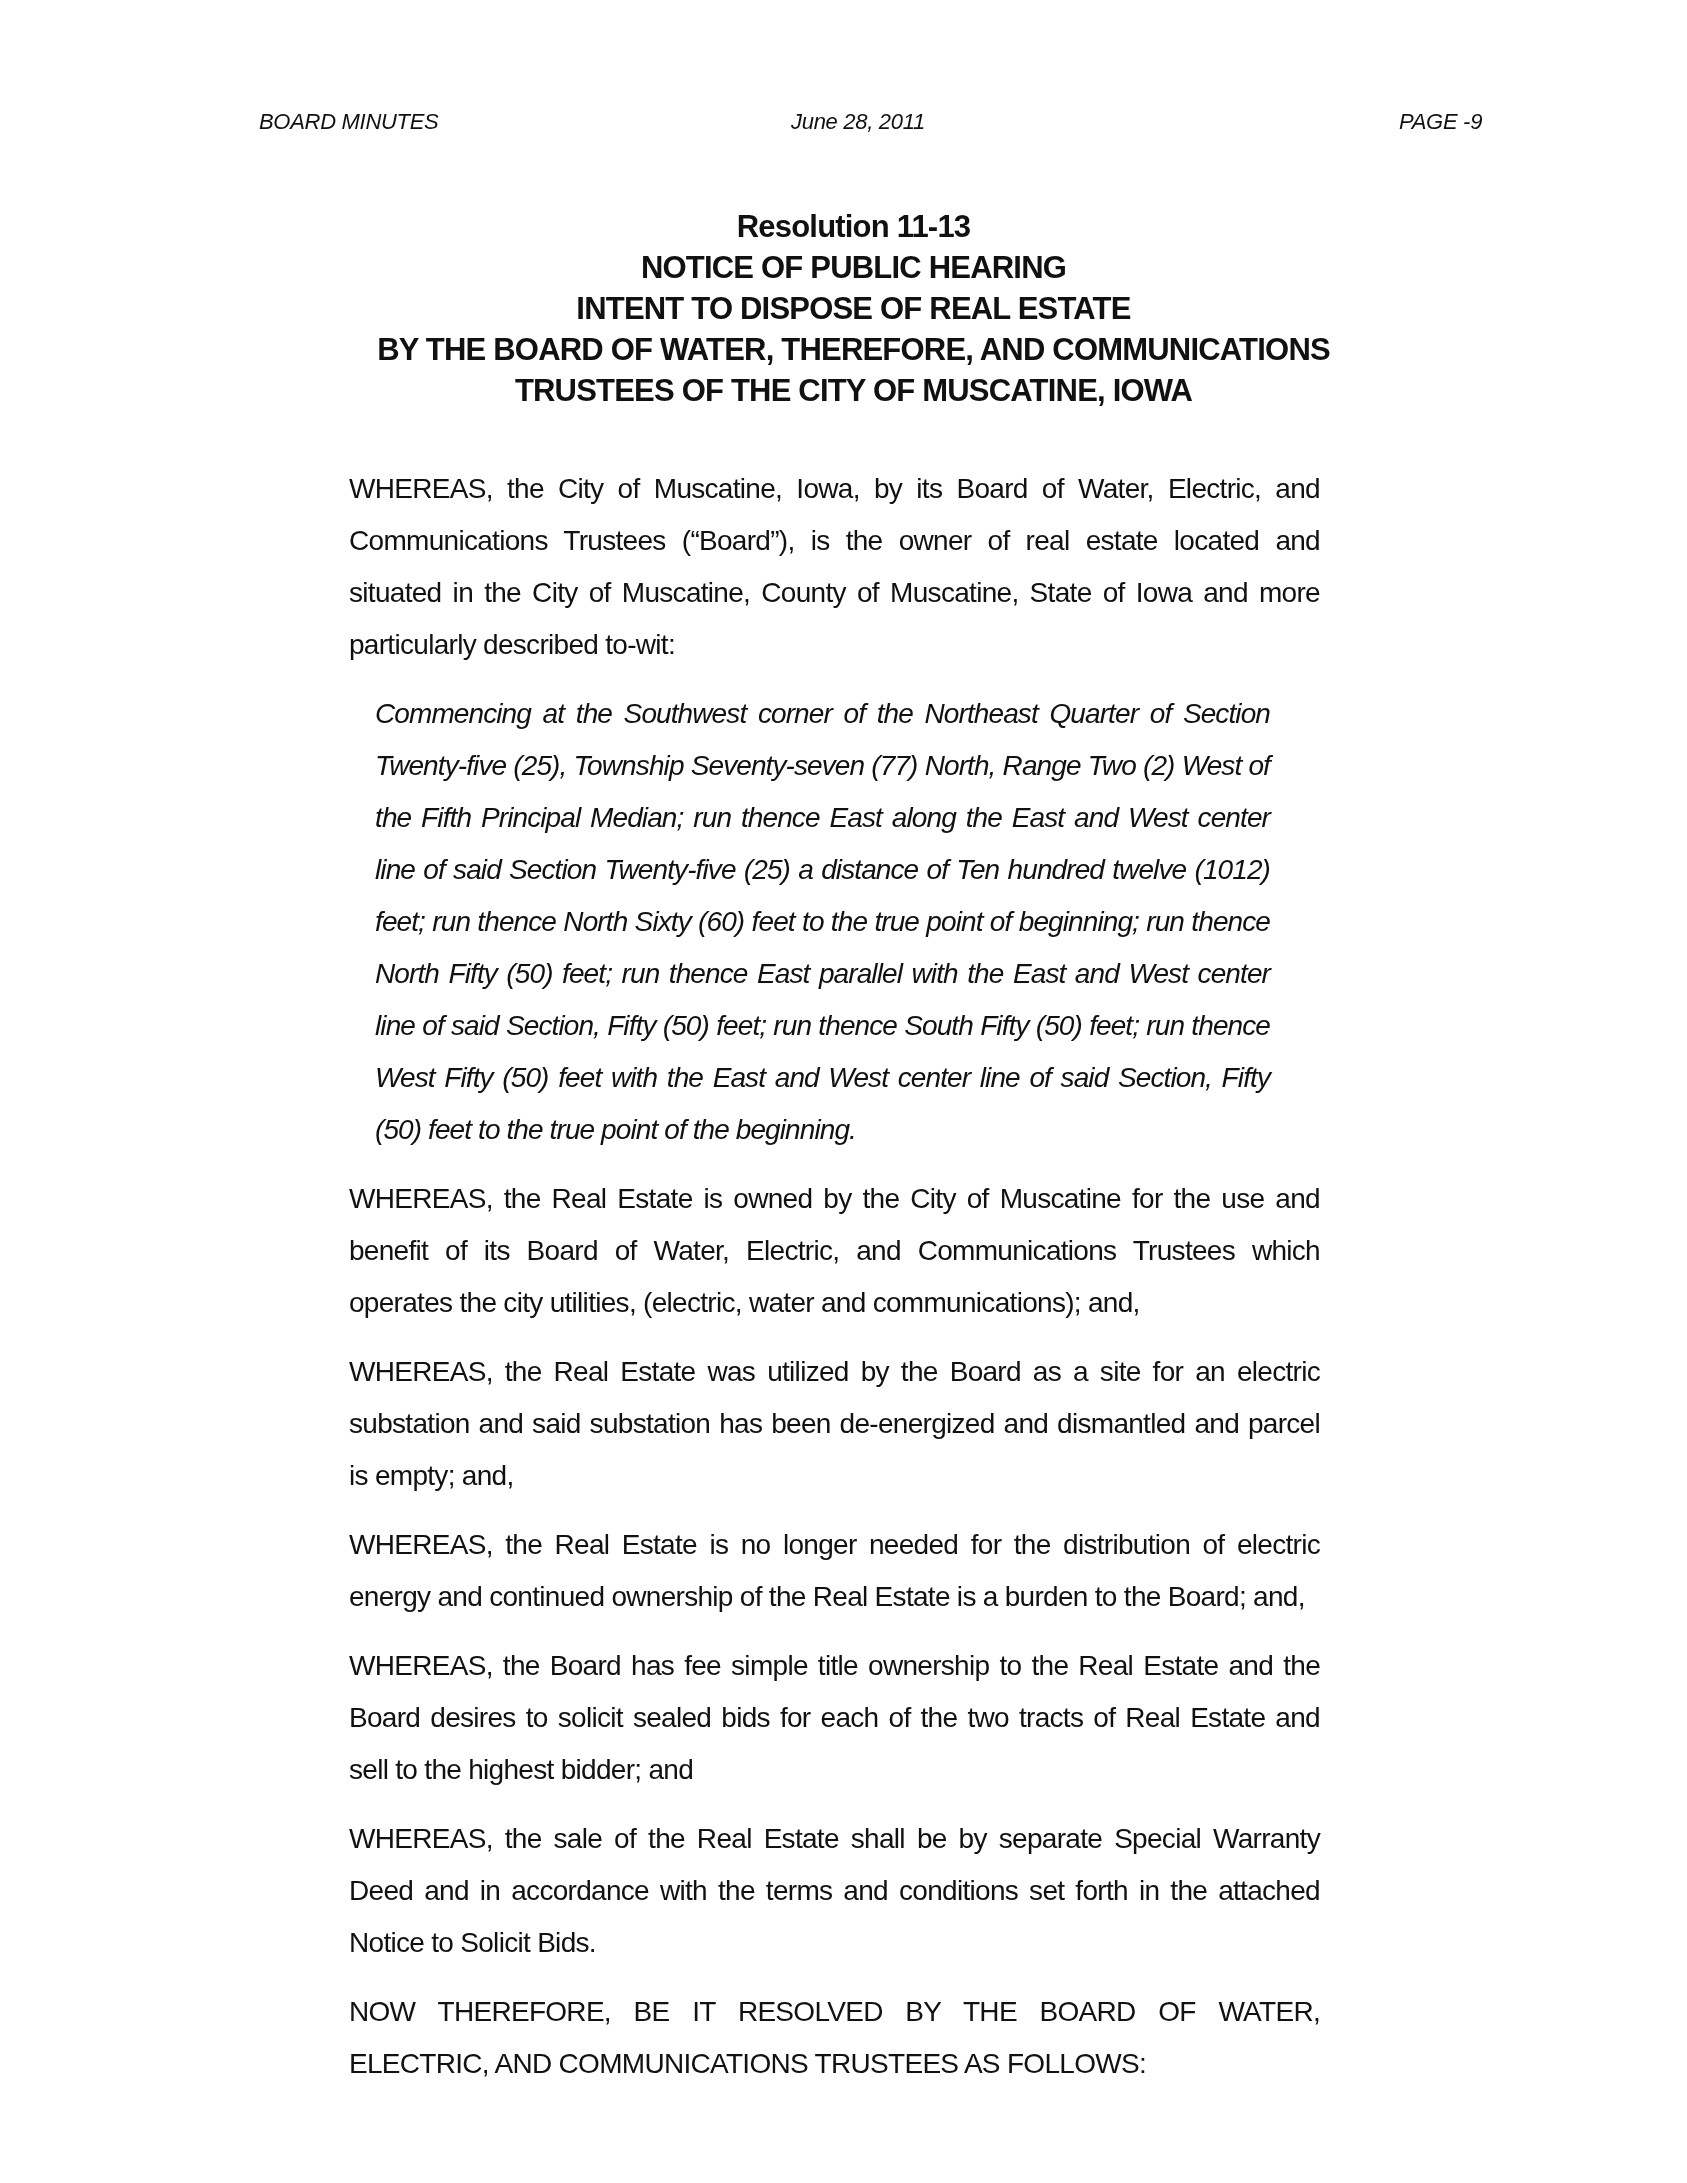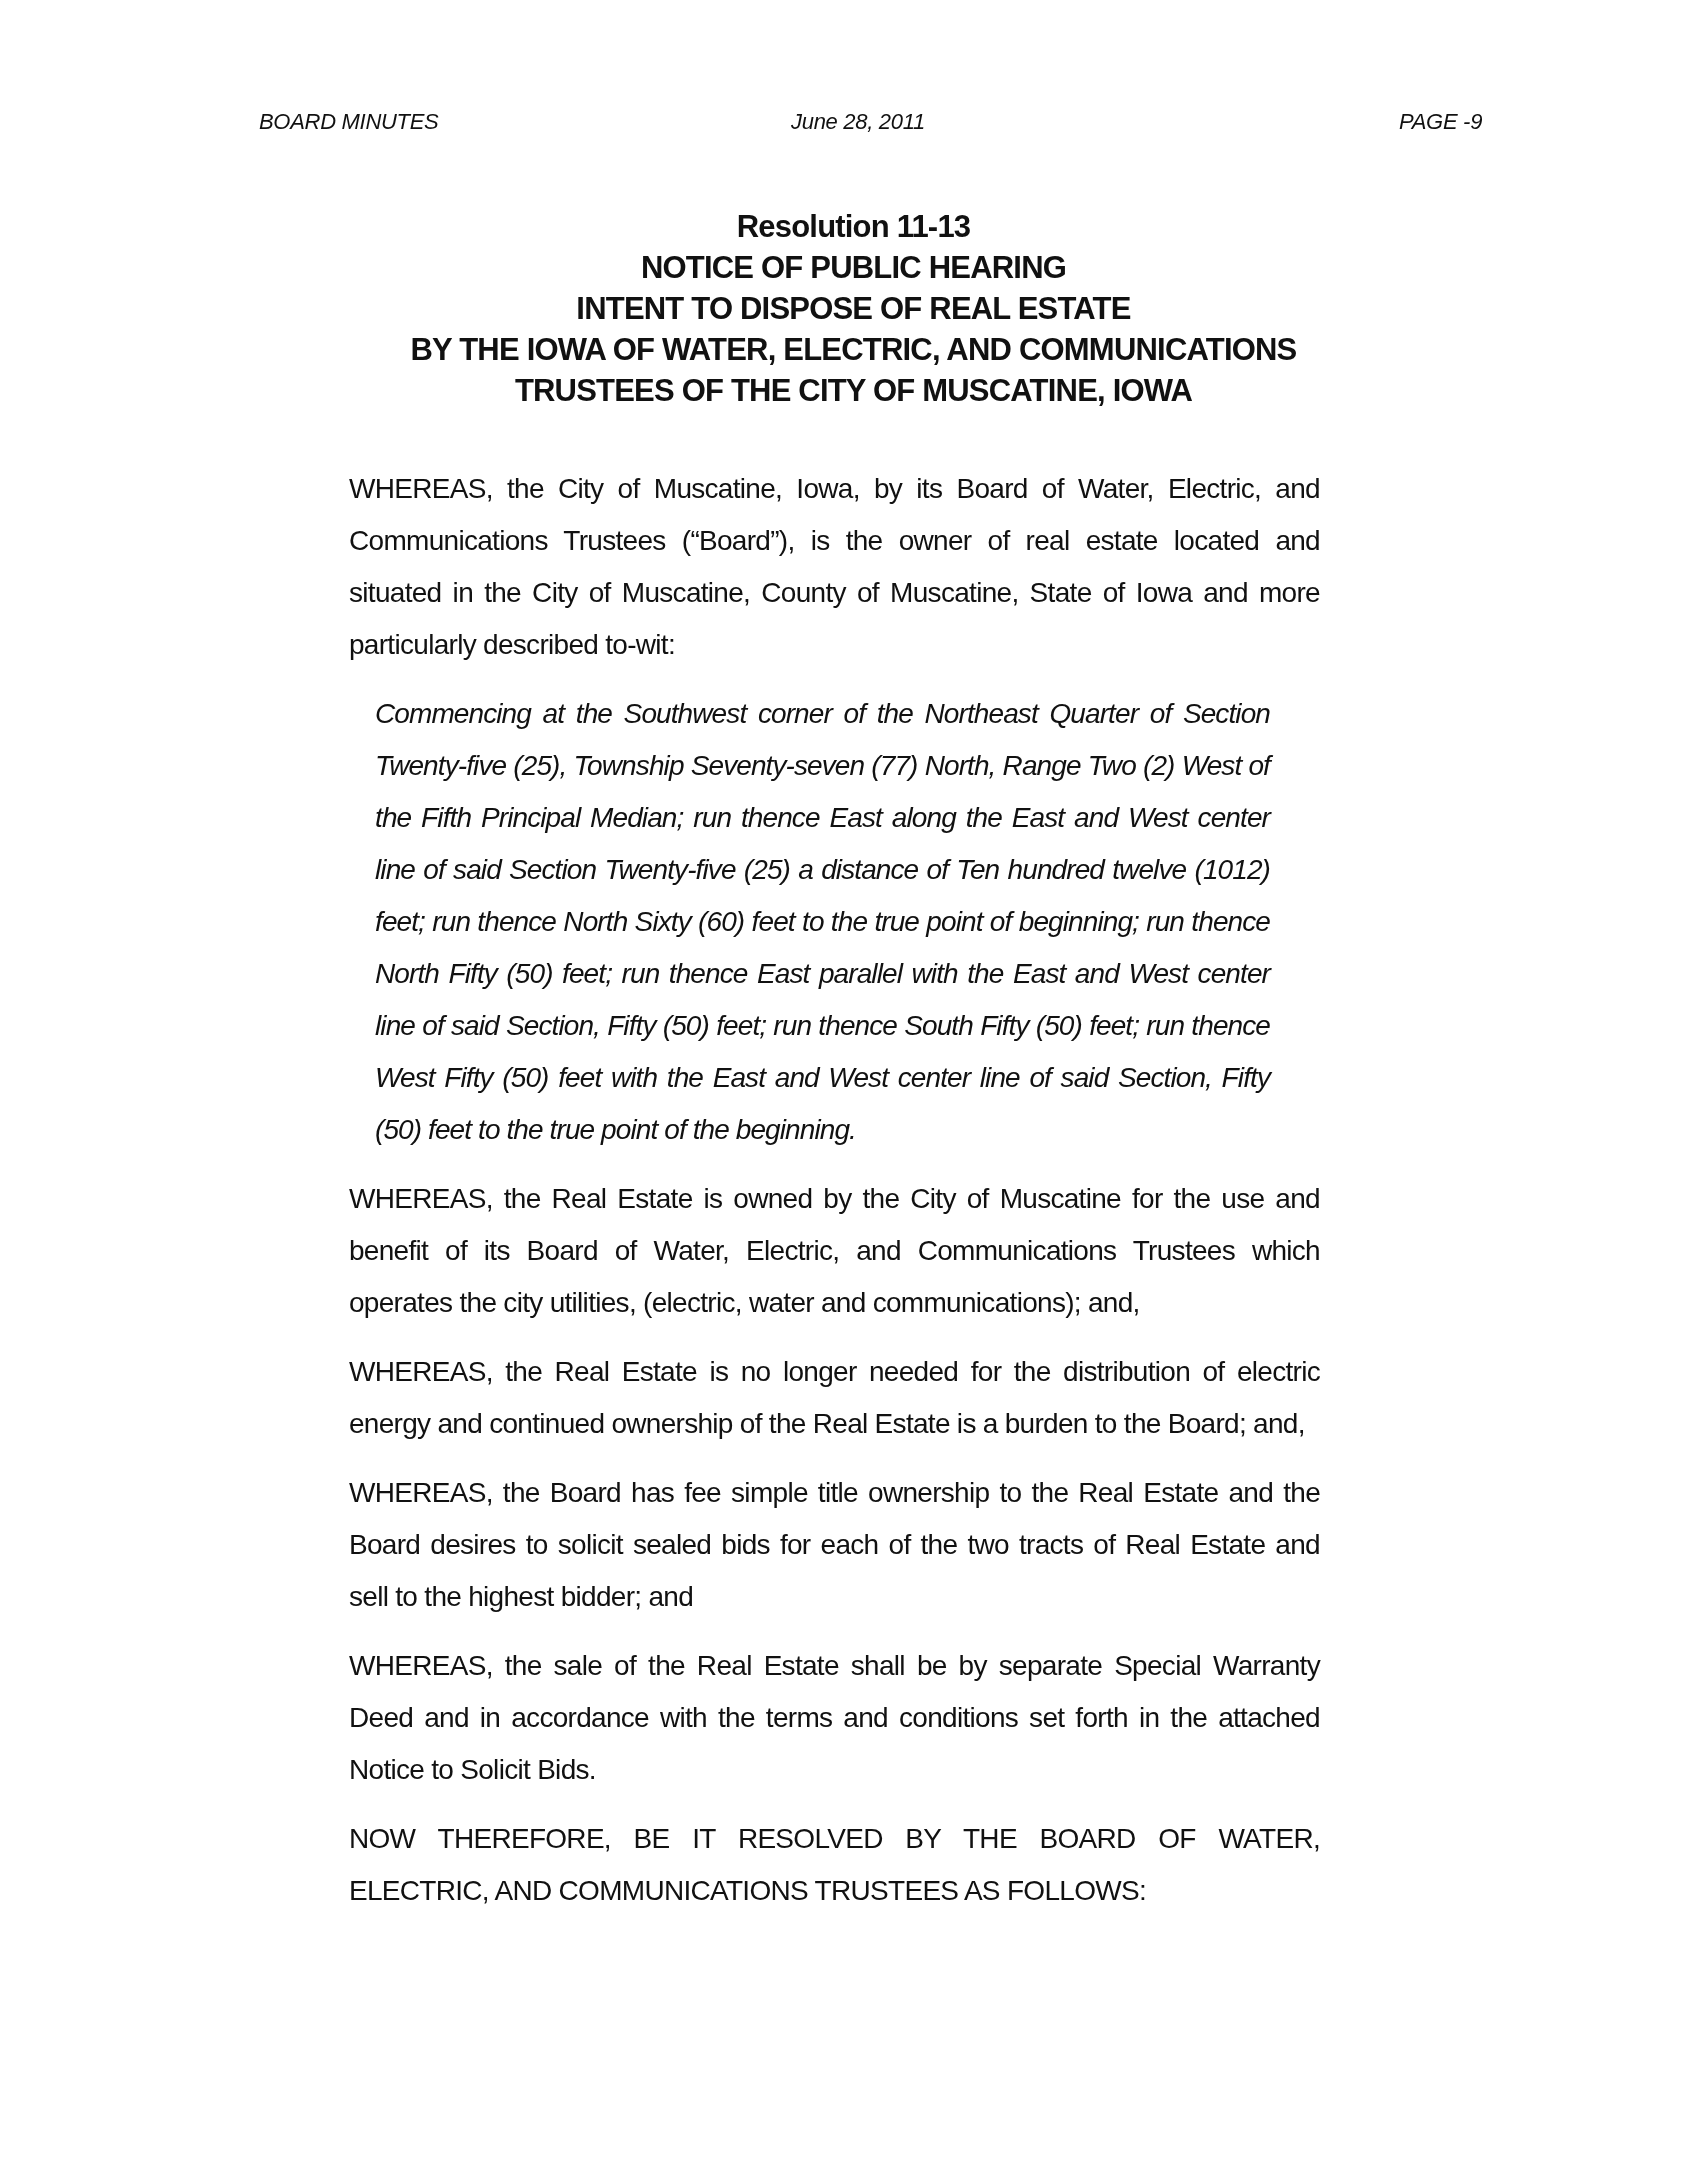--- a/index.html
+++ b/index.html
@@ -73,26 +73,27 @@
 <div class="page-header">
   <span class="hdr-left">BOARD MINUTES</span>
   <span class="hdr-center">June 28, 2011</span>
   <span class="hdr-right">PAGE -9</span>
 </div>
 
 <div class="title-block">
   <span class="title-line">Resolution 11-13</span>
   <span class="title-line">NOTICE OF PUBLIC HEARING</span>
   <span class="title-line">INTENT TO DISPOSE OF REAL ESTATE</span>
-  <span class="title-line">BY THE IOWA OF WATER, ELECTRIC, AND COMMUNICATIONS</span>
+  <span class="title-line">BY THE BOARD OF WATER, THEREFORE, AND COMMUNICATIONS</span>
   <span class="title-line">TRUSTEES OF THE CITY OF MUSCATINE, IOWA</span>
 </div>
 
 <div class="body">
   <p class="para">WHEREAS, the City of Muscatine, Iowa, by its Board of Water, Electric, and Communications Trustees (“Board”), is the owner of real estate located and situated in the City of Muscatine, County of Muscatine, State of Iowa and more particularly described to-wit:</p>
   <p class="para legal">Commencing at the Southwest corner of the Northeast Quarter of Section Twenty-five (25), Township Seventy-seven (77) North, Range Two (2) West of the Fifth Principal Median; run thence East along the East and West center line of said Section Twenty-five (25) a distance of Ten hundred twelve (1012) feet; run thence North Sixty (60) feet to the true point of beginning; run thence North Fifty (50) feet; run thence East parallel with the East and West center line of said Section, Fifty (50) feet; run thence South Fifty (50) feet; run thence West Fifty (50) feet with the East and West center line of said Section, Fifty (50) feet to the true point of the beginning.</p>
   <p class="para">WHEREAS, the Real Estate is owned by the City of Muscatine for the use and benefit of its Board of Water, Electric, and Communications Trustees which operates the city utilities, (electric, water and communications); and,</p>
+  <p class="para">WHEREAS, the Real Estate was utilized by the Board as a site for an electric substation and said substation has been de-energized and dismantled and parcel is empty; and,</p>
   <p class="para">WHEREAS, the Real Estate is no longer needed for the distribution of electric energy and continued ownership of the Real Estate is a burden to the Board; and,</p>
   <p class="para">WHEREAS, the Board has fee simple title ownership to the Real Estate and the Board desires to solicit sealed bids for each of the two tracts of Real Estate and sell to the highest bidder; and</p>
   <p class="para">WHEREAS, the sale of the Real Estate shall be by separate Special Warranty Deed and in accordance with the terms and conditions set forth in the attached Notice to Solicit Bids.</p>
   <p class="para">NOW THEREFORE, BE IT RESOLVED BY THE BOARD OF WATER, ELECTRIC, AND COMMUNICATIONS TRUSTEES AS FOLLOWS:</p>
 </div>
 
 
 </body></html>

